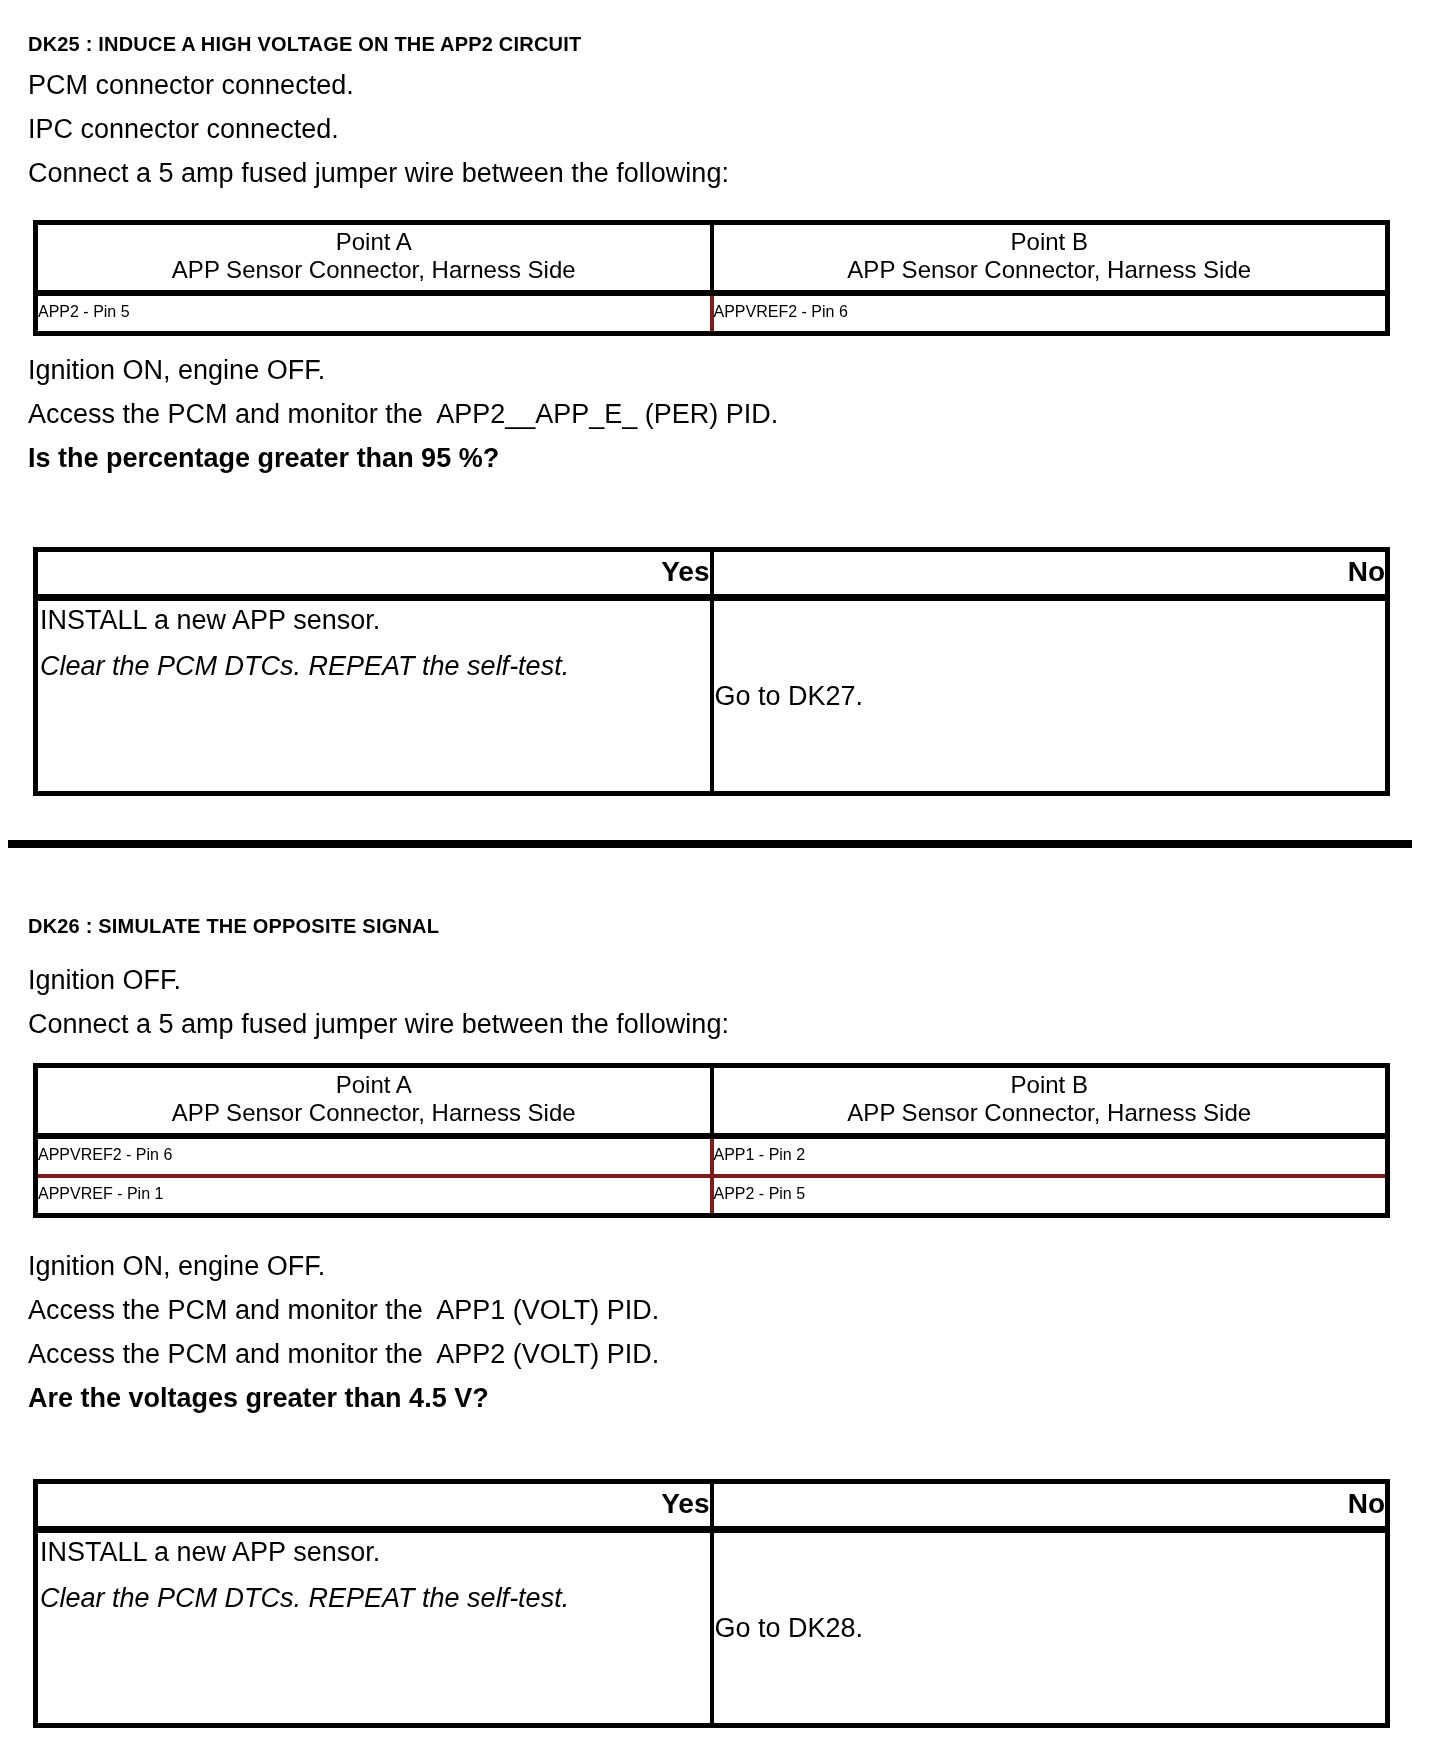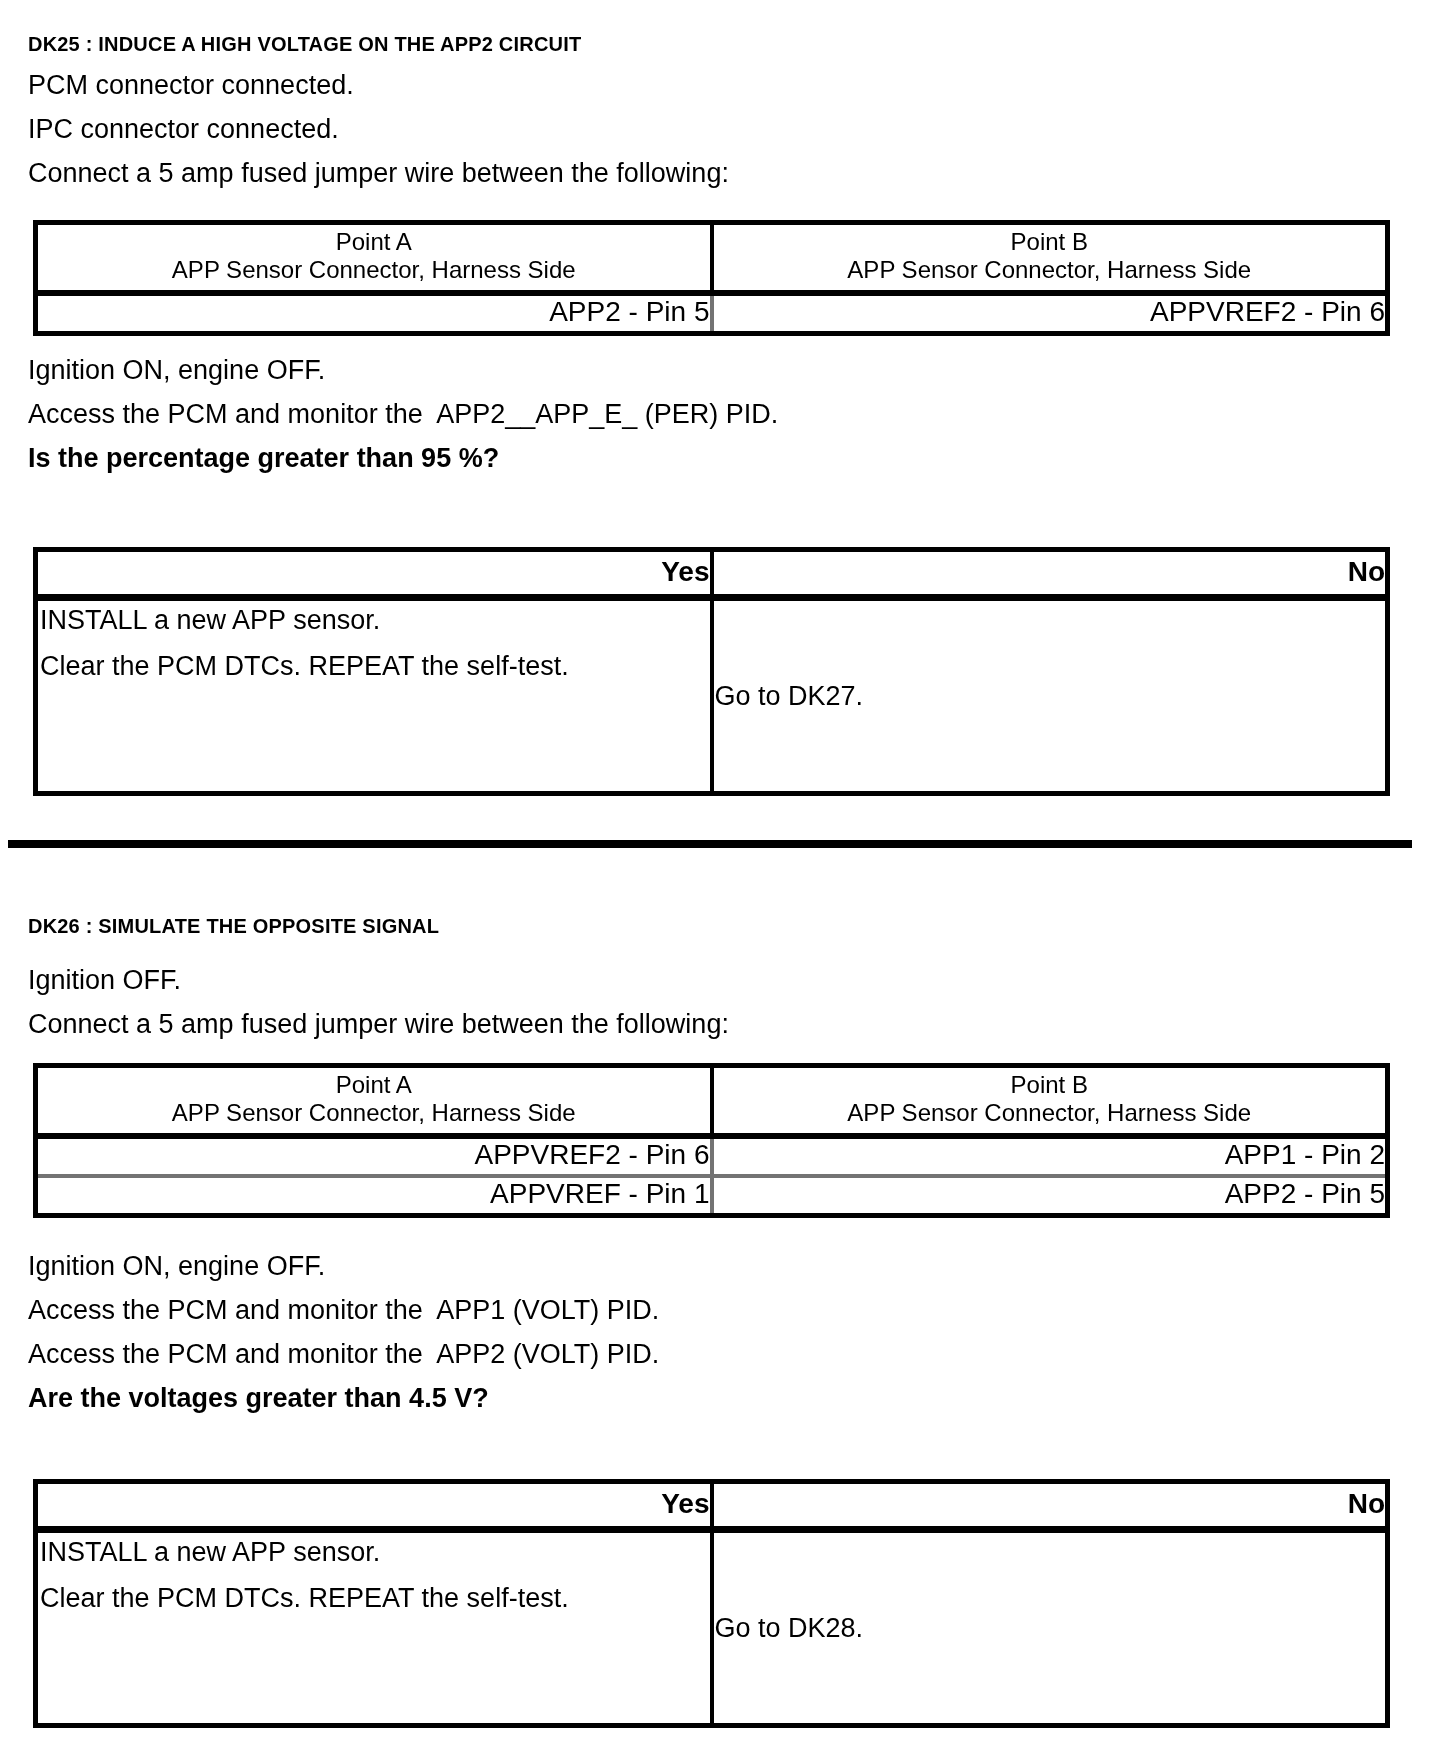--- a/index.html
+++ b/index.html
@@ -54,23 +54,23 @@
     font-weight: normal;
     font-size: 24px;
     text-align: center;
     padding: 3px 0 6px 0;
   }
   table.pin-table th .hline {
     line-height: 28px;
     white-space: pre-wrap;
   }
   table.pin-table td {
-    border: 4px solid #737373;
-    font-size: 28px;
-    text-align: right;
+    border: 4px solid #7f1d1d;
+    font-size: 16px;
+    text-align: left;
     padding: 2px 0 5px 0;
     line-height: 28px;
     white-space: pre-wrap;
   }
   table.decision-table {
     border-collapse: collapse;
     table-layout: fixed;
     width: 1357px;
     border: 5px solid #000000;
   }
@@ -92,20 +92,21 @@
     padding: 2px 6px 2px 2px;
     height: 186px;
   }
   td.yes-cell p {
     margin: 0;
     line-height: 34px;
     white-space: pre-wrap;
   }
   td.yes-cell p + p {
     margin-top: 12px;
+    font-style: italic;
   }
   td.no-cell {
     vertical-align: middle;
     text-align: left;
     white-space: pre-wrap;
   }
   .dt-wrap-1 { margin: 72px 0 0 5px; }
   .dt-wrap-2 { margin: 64px 0 0 5px; }
   .rule {
     height: 8px;

